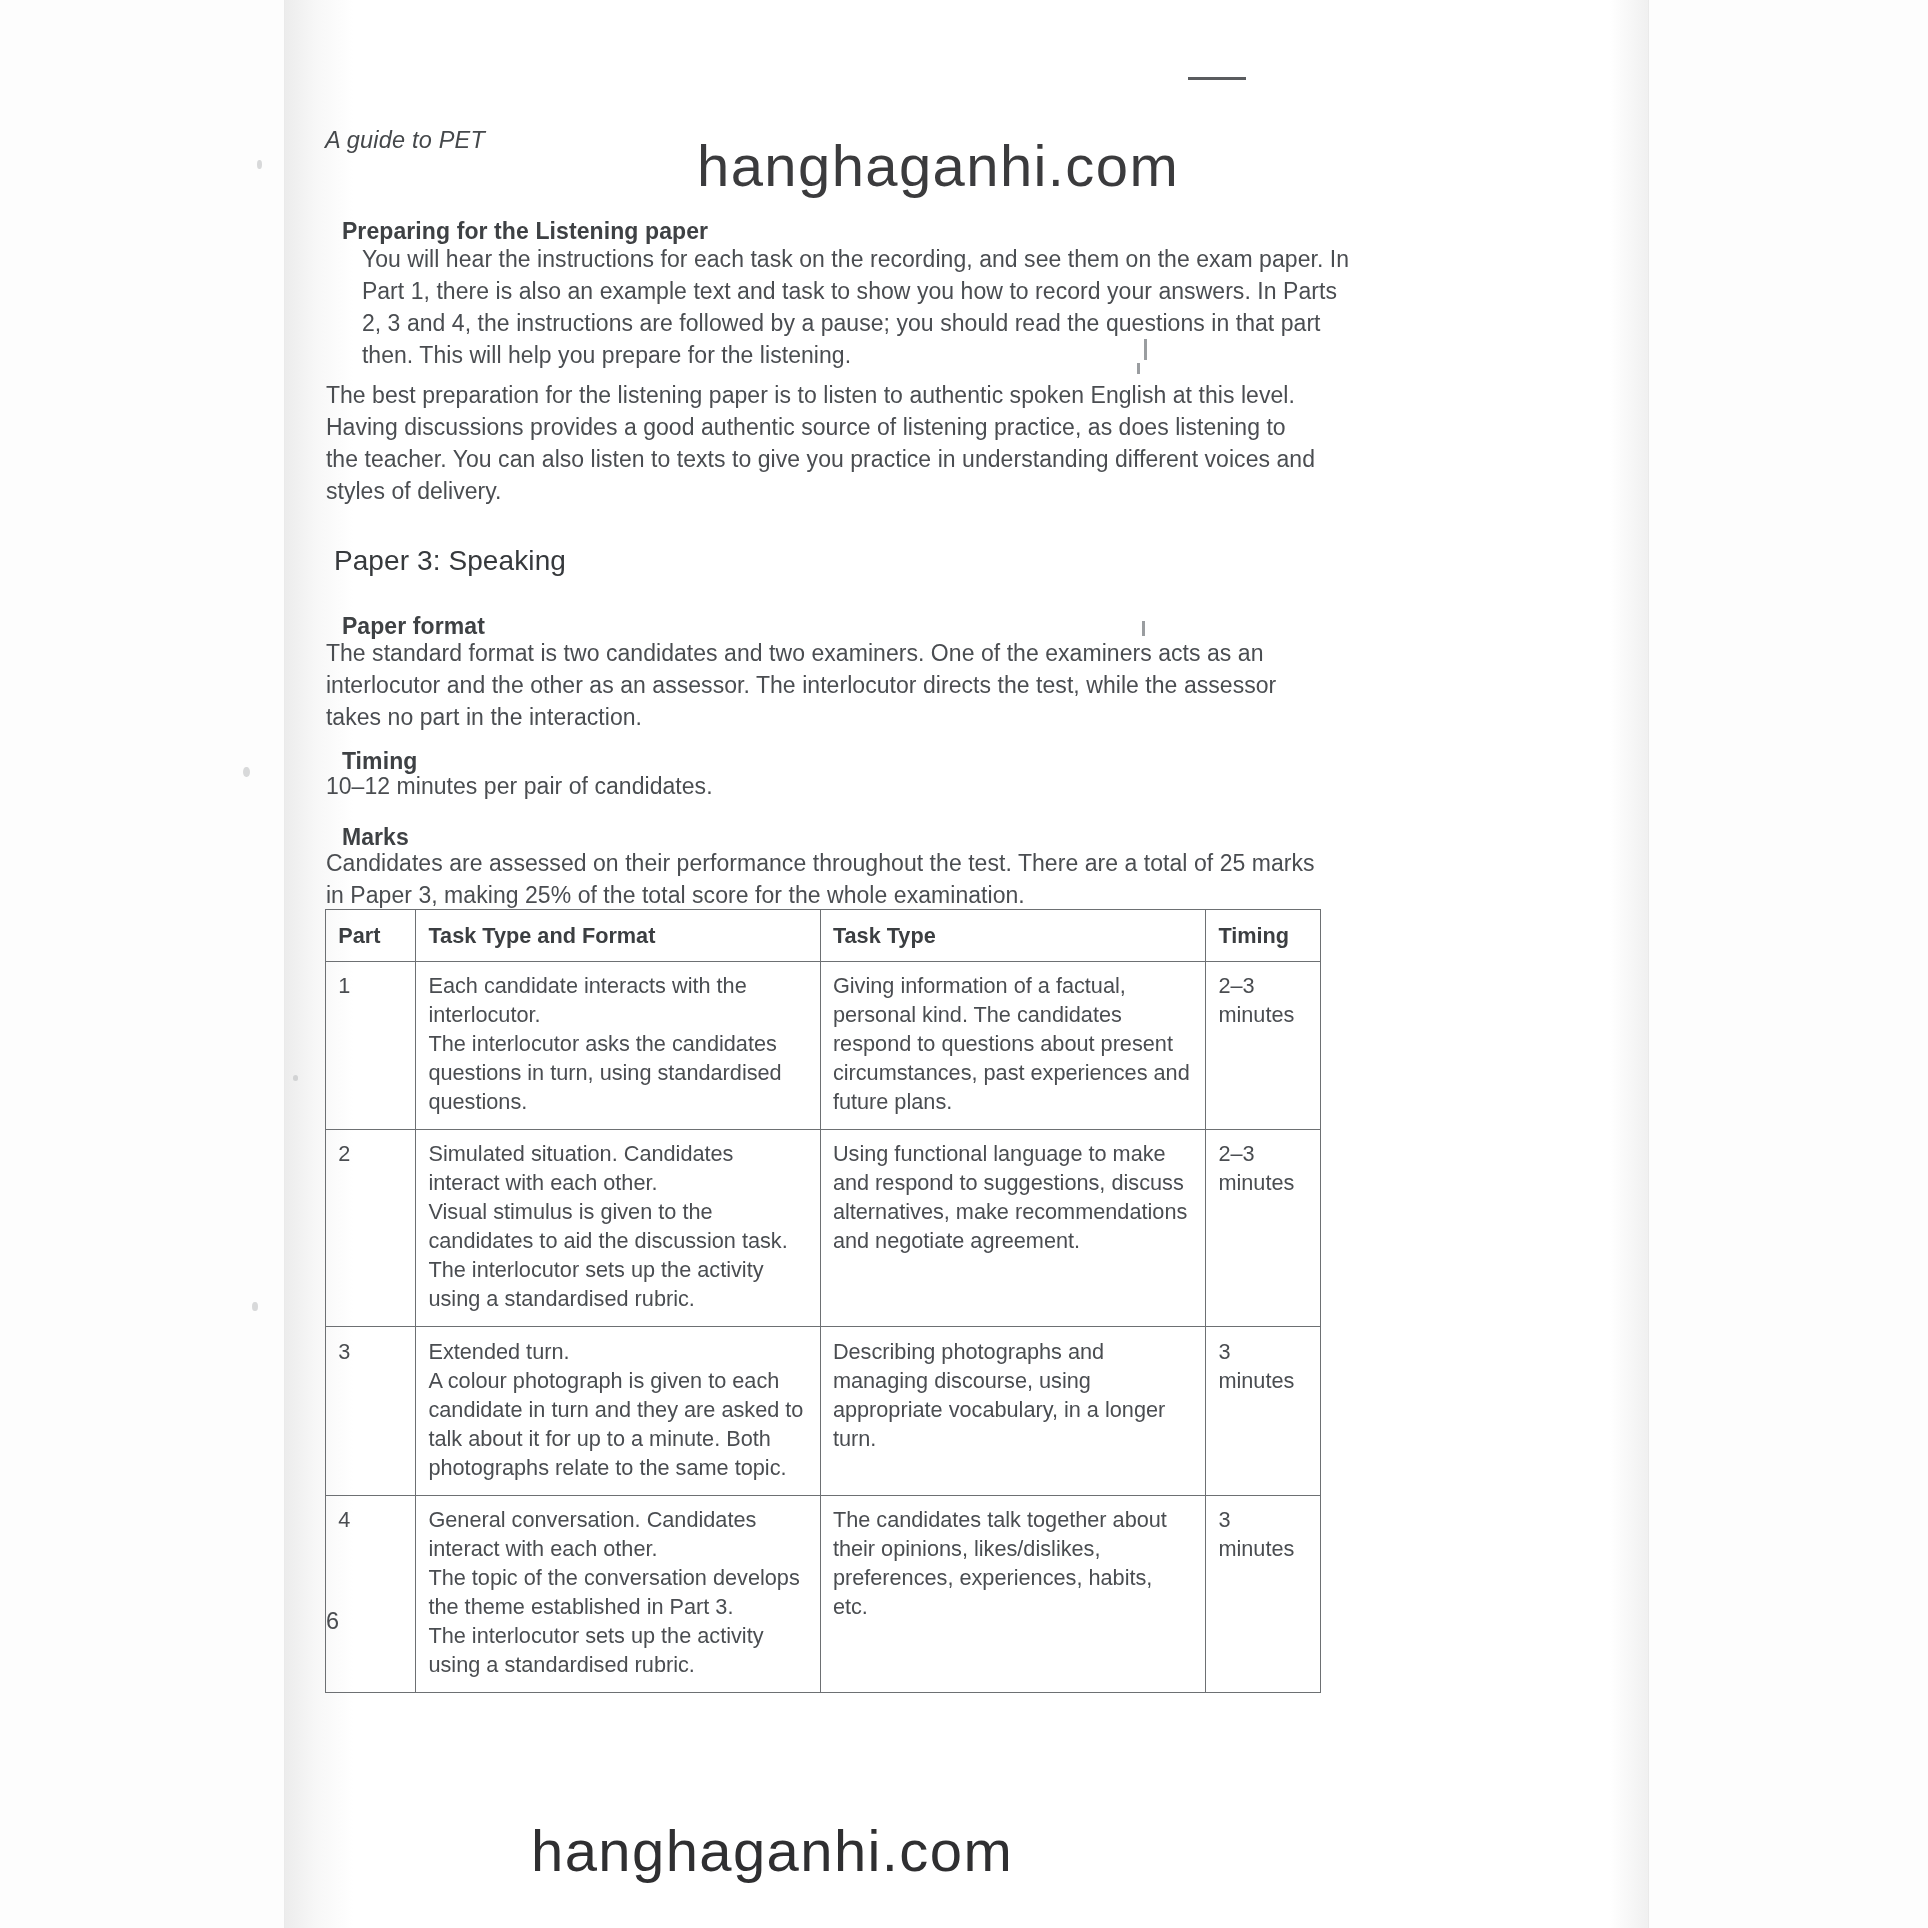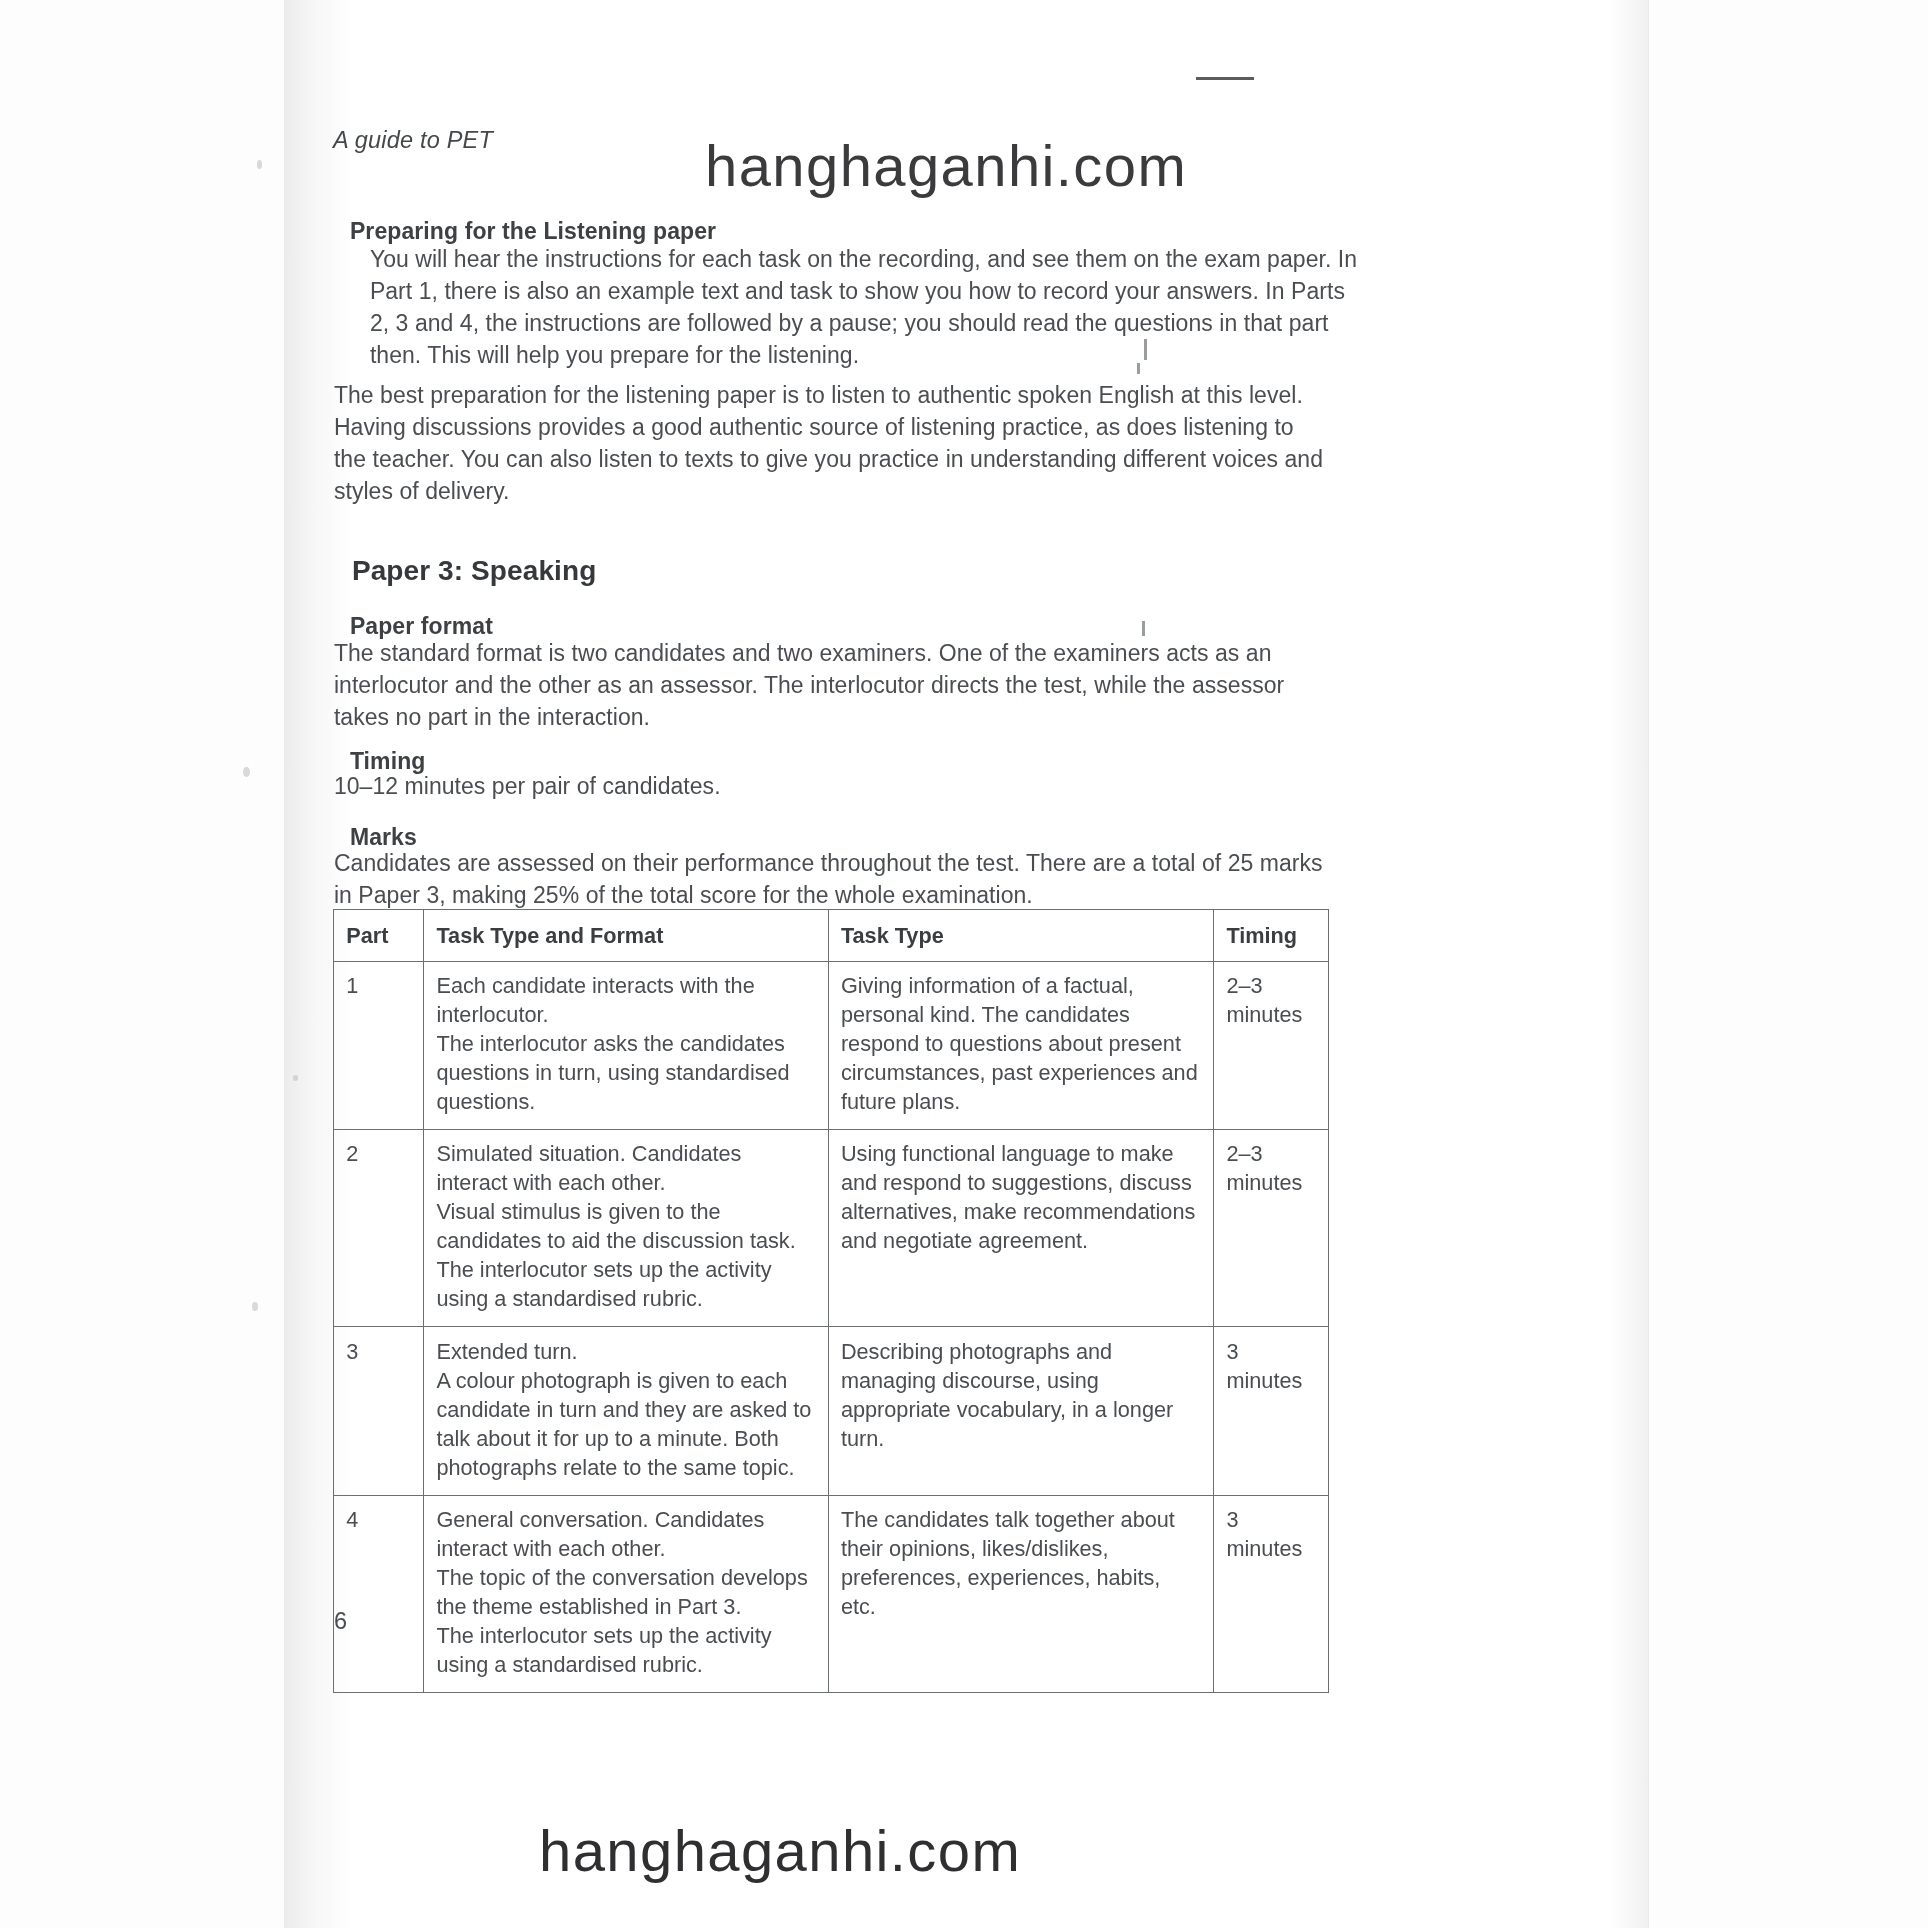--- a/index.html
+++ b/index.html
@@ -48,21 +48,21 @@
     top: 0;
     width: 38px;
     height: 100%;
     background: linear-gradient(to left, #f0f0f0 0%, #ffffff 100%);
     pointer-events: none;
   }
 
   
   #content {
     position: absolute;
-    left: 48px;
+    left: 40px;
     top: 0;
     width: 1036px;
     height: 1888px;
   }
 
   .running-head {
     position: absolute;
     left: 0px;
     top: 127px;
     font-style: italic;
@@ -104,23 +104,23 @@
     position: absolute;
     margin: 16px;
     font-size: 23px;
     font-weight: bold;
     color: #3e4144;
     letter-spacing: 0.1px;
   }
 
   h2.section {
     position: absolute;
-    margin: 18px;
+    margin: 8px;
     font-size: 28px;
-    font-weight: bold;
+    font-weight: normal;
     color: #36393c;
     letter-spacing: 0.1px;
   }
 
   p.body {
     position: absolute;
     margin: 0;
     width: 998px;
     font-size: 23px;
     line-height: 32px;

